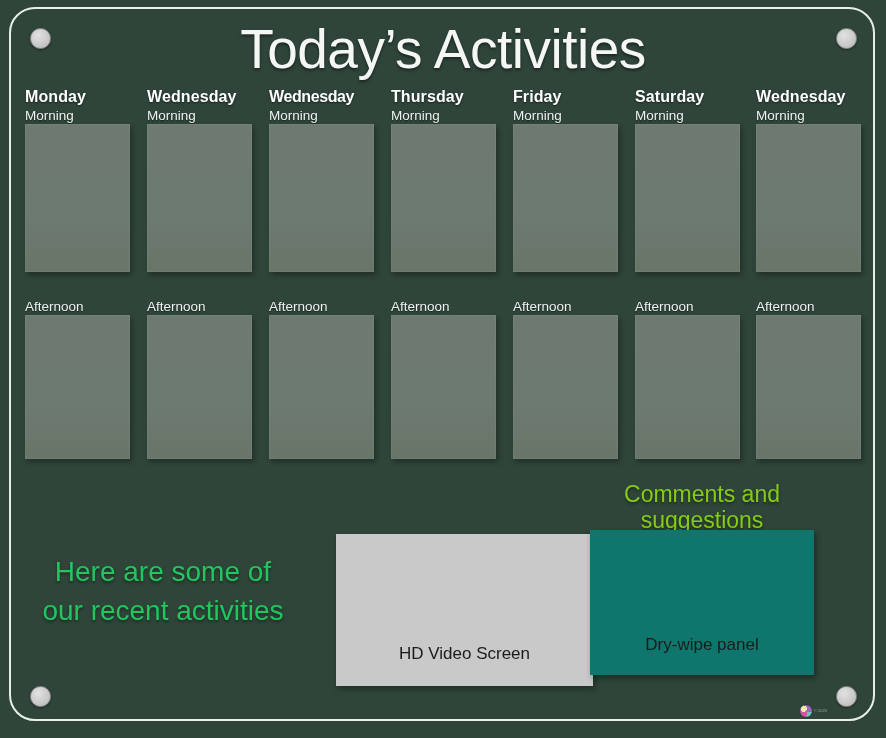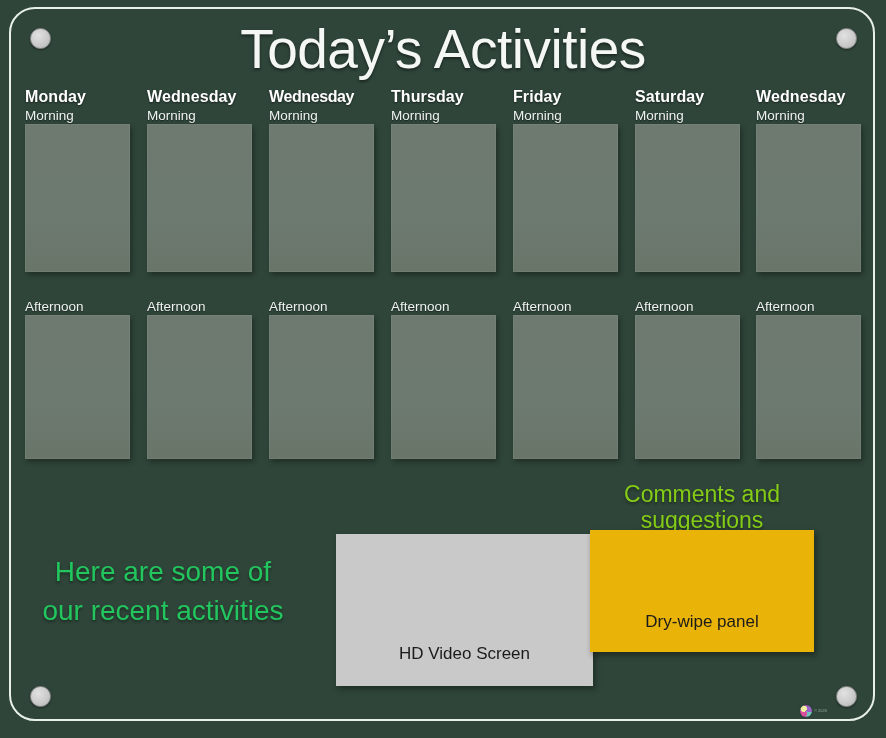--- a/index.html
+++ b/index.html
@@ -86,22 +86,22 @@
     position:absolute;left:0;right:0;bottom:22px;text-align:center;
     font-size:17px;color:#1b1b1b;
   }
   #comments-title{
     position:absolute;left:590px;top:481px;width:224px;
     text-align:center;color:#84cc16;
     font-size:23px;line-height:26px;font-weight:400;
     text-shadow:0 2px 3px rgba(0,0,0,.4);
   }
   #drywipe-panel{
-    position:absolute;left:590px;top:530px;width:224px;height:122px;
-    background:#eab308;
+    position:absolute;left:590px;top:530px;width:224px;height:145px;
+    background:#0f766e;
     box-shadow:2px 3px 6px rgba(0,0,0,.4);
   }
   #drywipe-panel .panel-label{
     position:absolute;left:0;right:0;bottom:20px;text-align:center;
     font-size:17px;color:#1b1b1b;
   }
 
   
   #watermark{
     position:absolute;left:800px;top:705px;display:flex;align-items:center;gap:2px;

